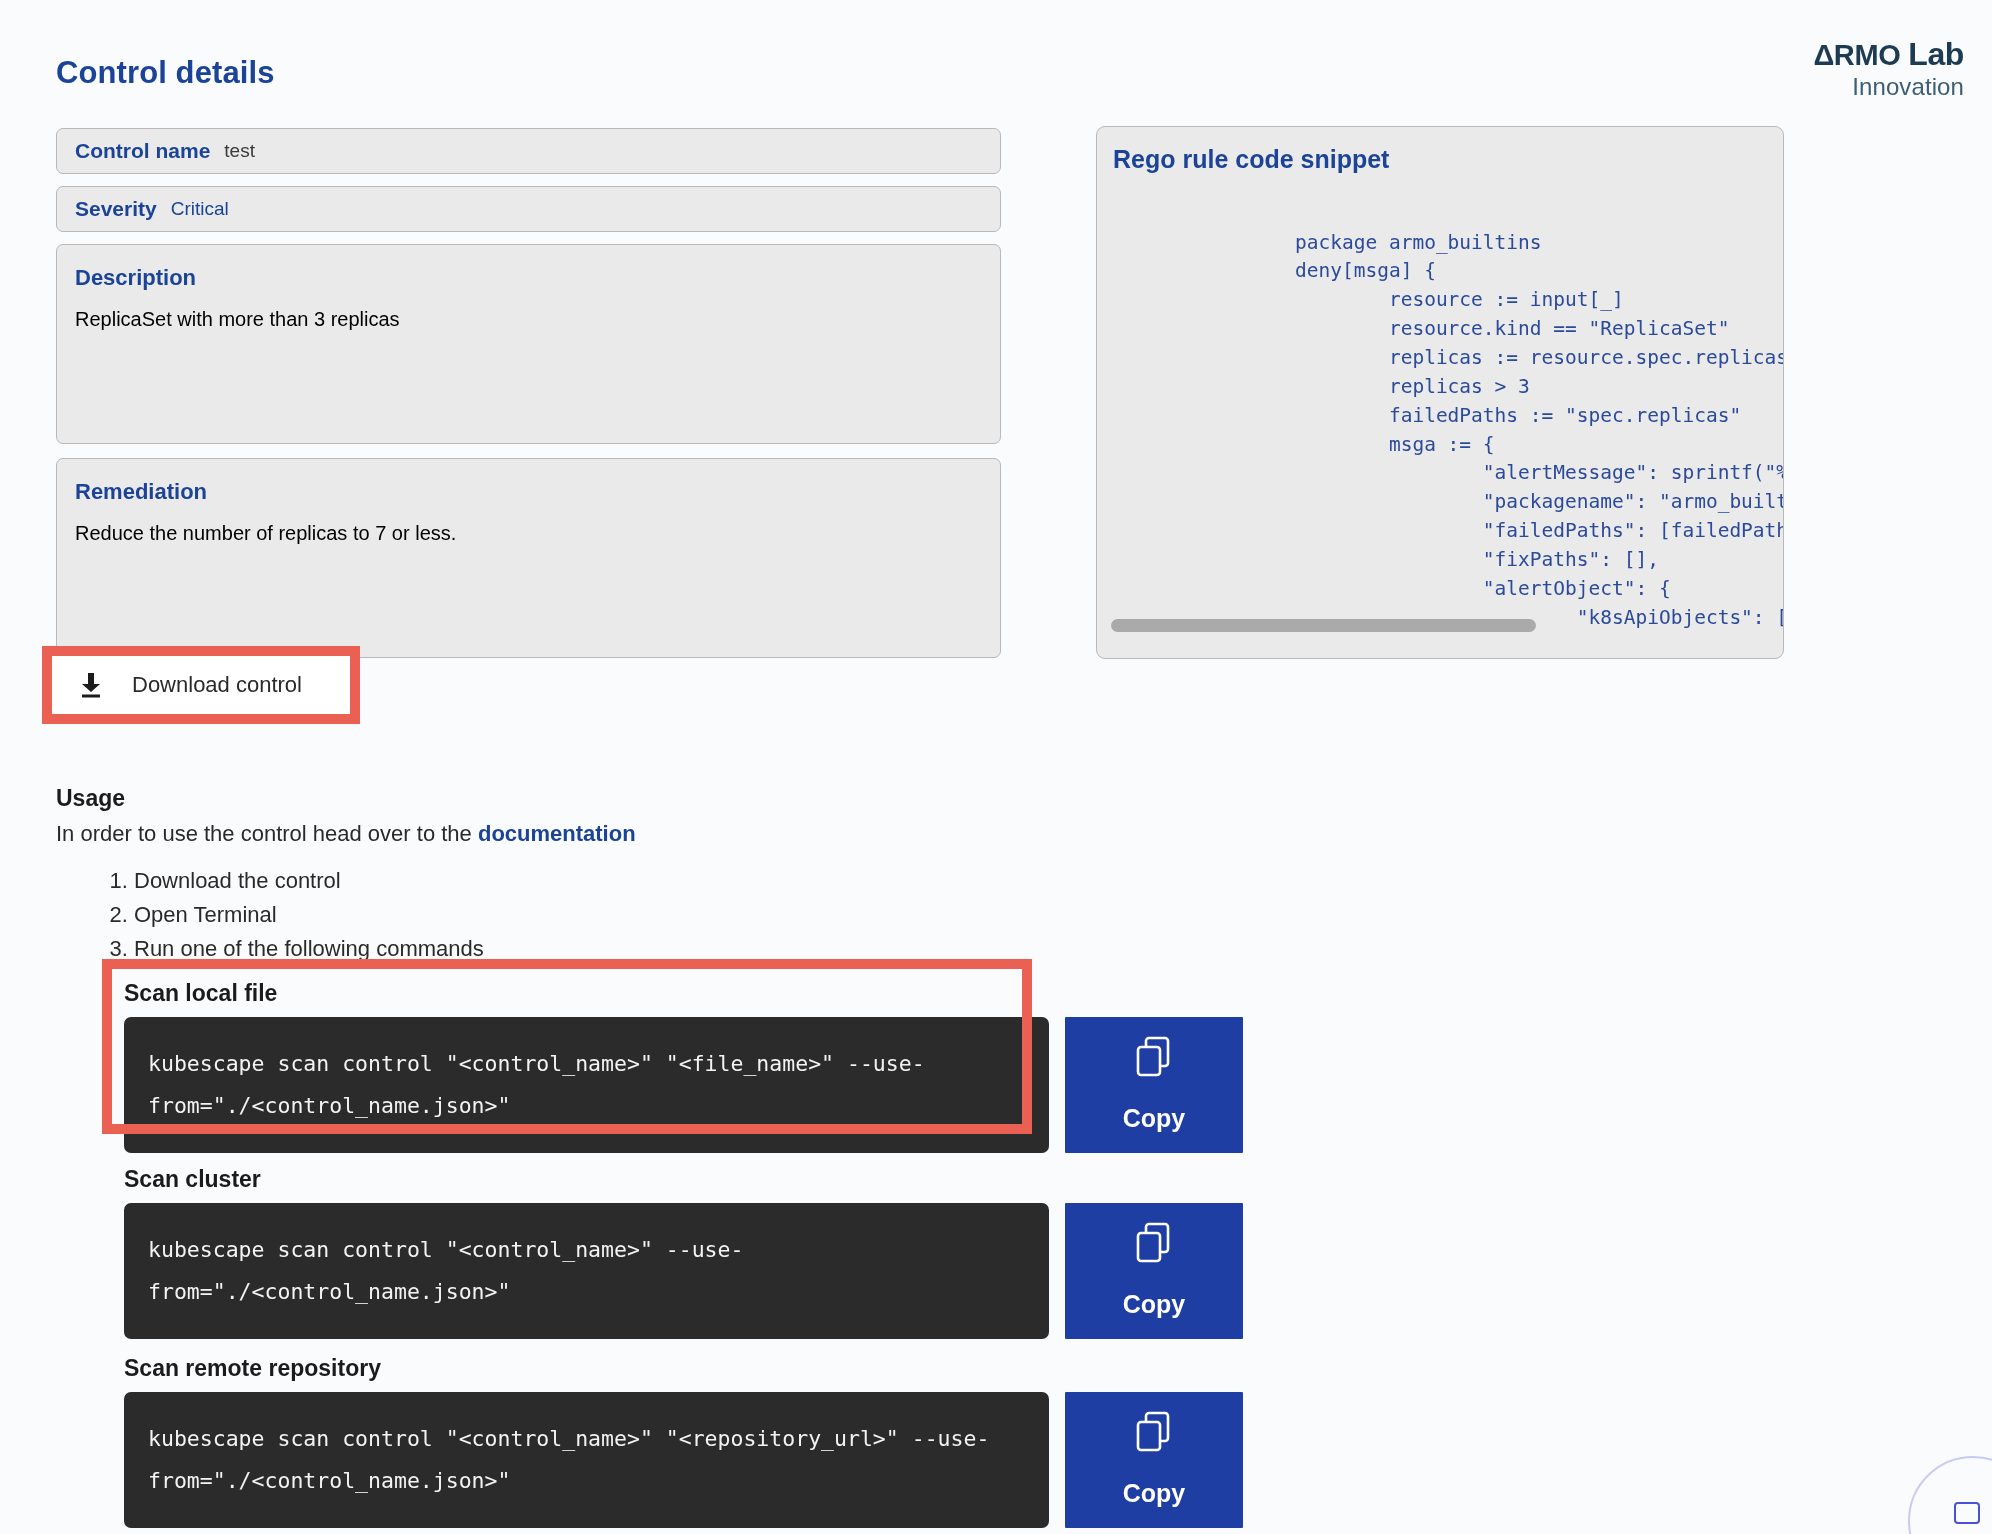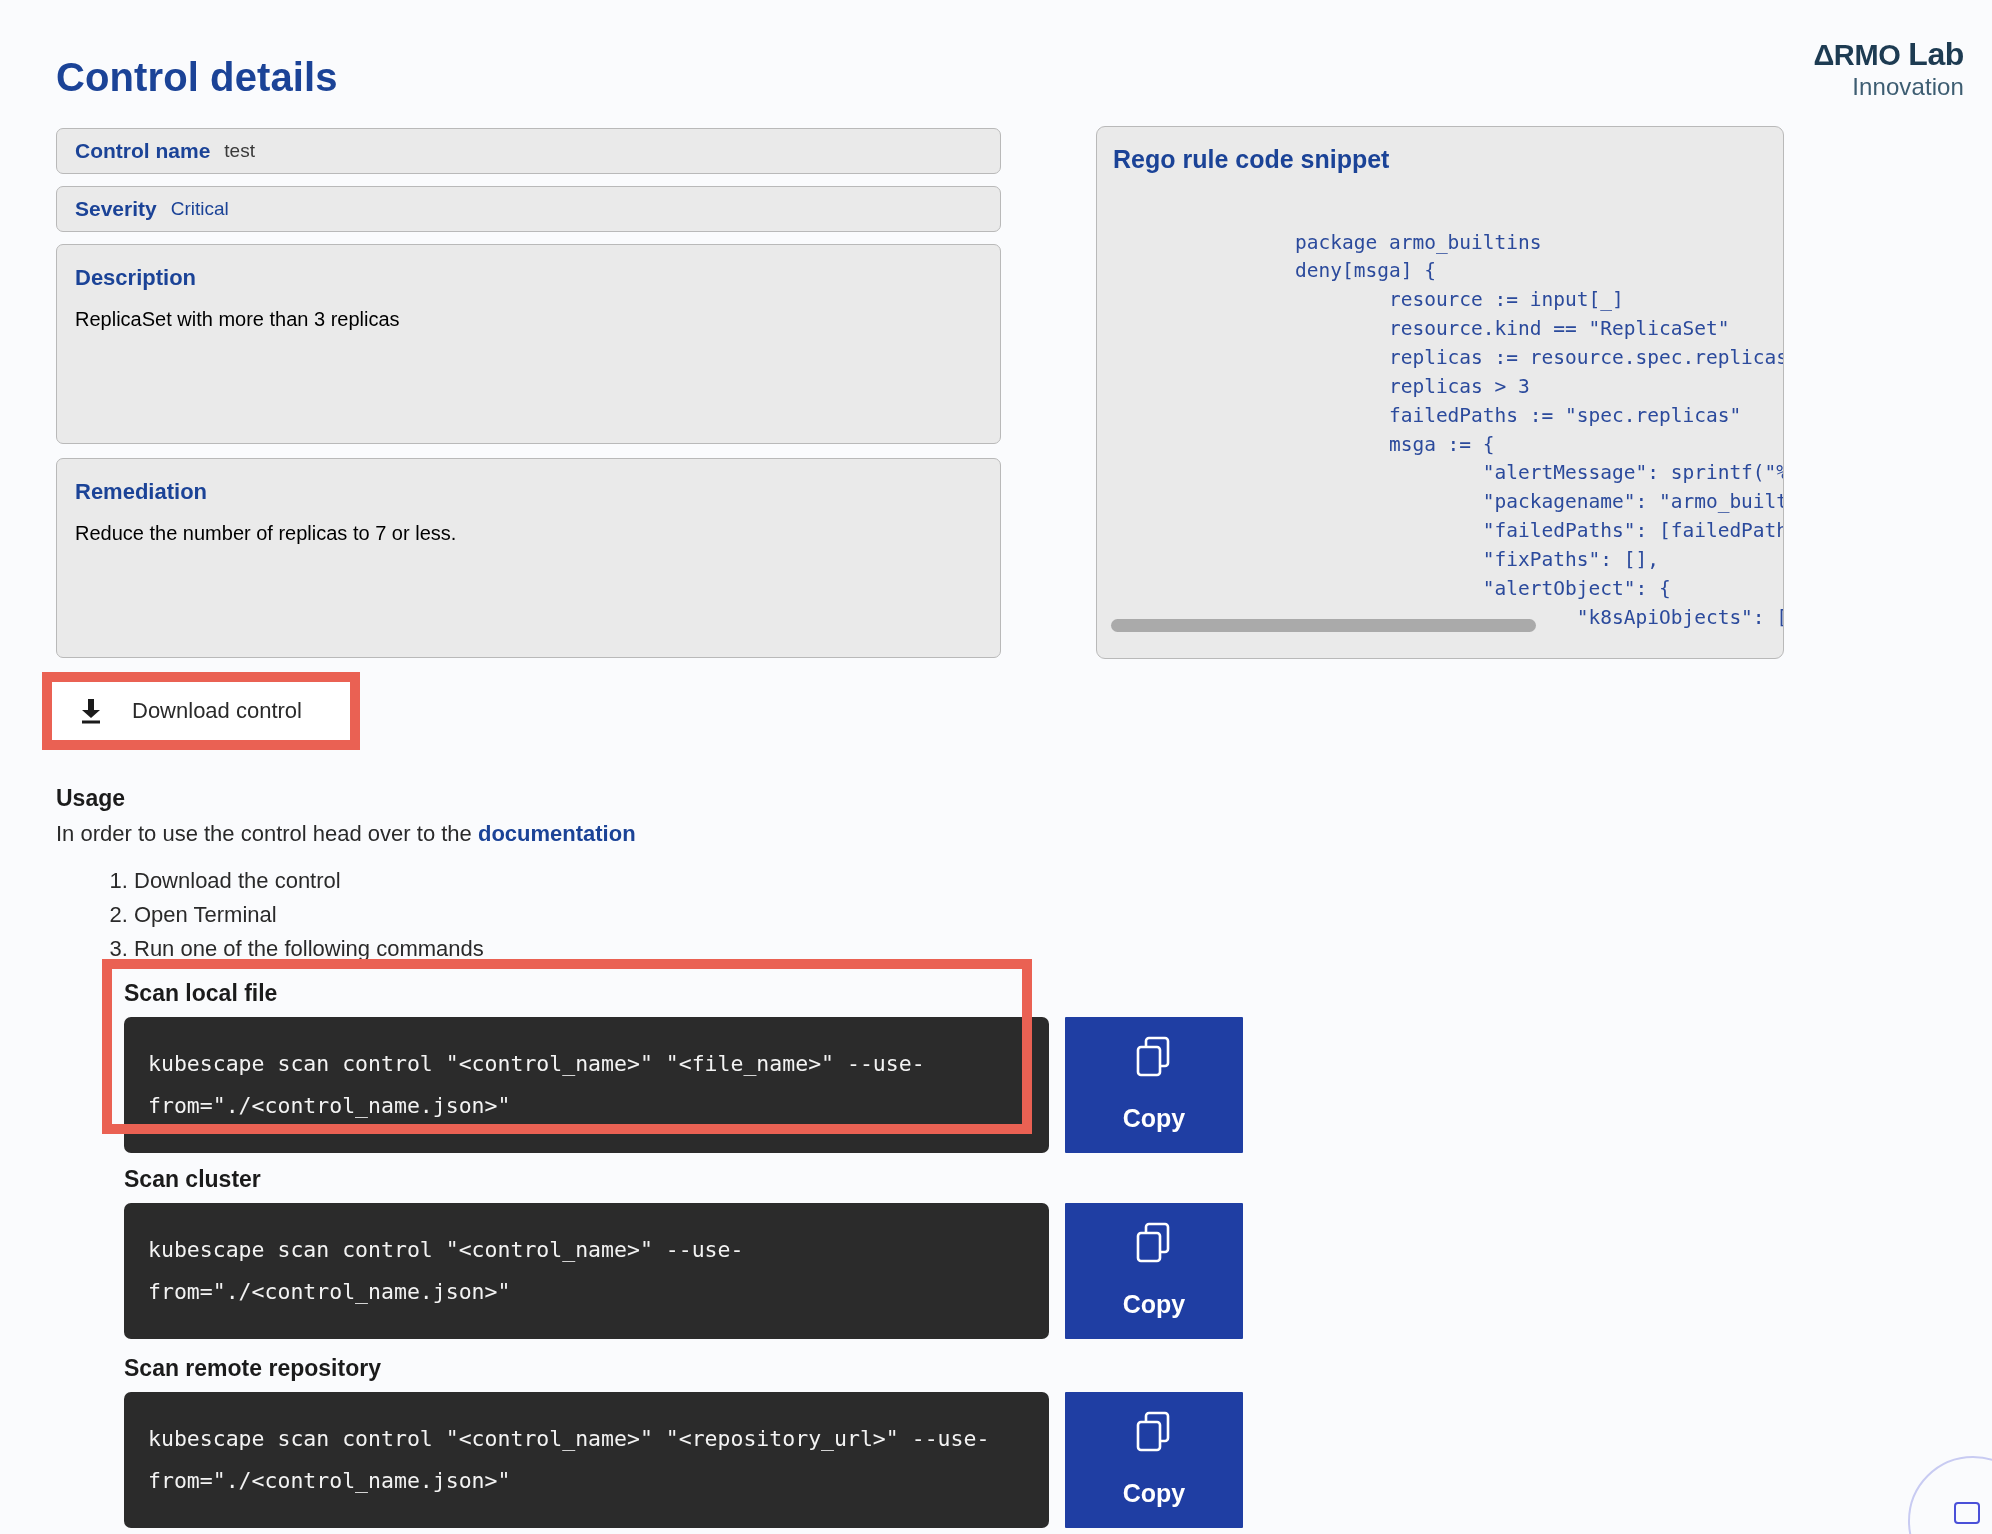--- a/index.html
+++ b/index.html
@@ -9,21 +9,21 @@
     background:#fafbfd;
     font-family:"Liberation Sans", sans-serif;
     color:#1b1b1b;
     overflow:hidden;
     position:relative;
   }
 
   
   #page-title {
     position:absolute; left:56px; top:55px;
-    font-size:40px; font-weight:bold; color:#1b4397;
+    font-size:31px; font-weight:bold; color:#1b4397;
     letter-spacing:.1px;
   }
   #logo {
     position:absolute; right:28px; top:38px;
     text-align:right; line-height:1;
   }
   #logo .logo-top {
     font-size:29px; font-weight:bold; color:#1d3b52;
     letter-spacing:-.4px; white-space:nowrap;
   }
@@ -48,21 +48,21 @@
     background:#eaeaea; border:1px solid #b9b9b9; border-radius:7px;
     padding:20px 18px 0 18px; margin-bottom:14px;
   }
   .panel-title { font-size:22px; font-weight:bold; color:#1b4397; }
   .panel-body { font-size:20px; color:#000000; margin-top:15px; line-height:1.35; }
   #desc-panel { height:200px; }
   #rem-panel  { height:200px; }
 
   
   #download-highlight {
-    position:absolute; left:42px; top:672px;
+    position:absolute; left:42px; top:646px;
     width:318px; height:78px;
     border:10px solid #ea6153;
     background:#8b5cf6;
     z-index:6;
   }
   #download-control {
     position:absolute; left:0; top:0; right:0; bottom:0;
     display:flex; align-items:center; padding-left:26px; gap:28px;
     background:#ffffff; cursor:pointer;
   }

